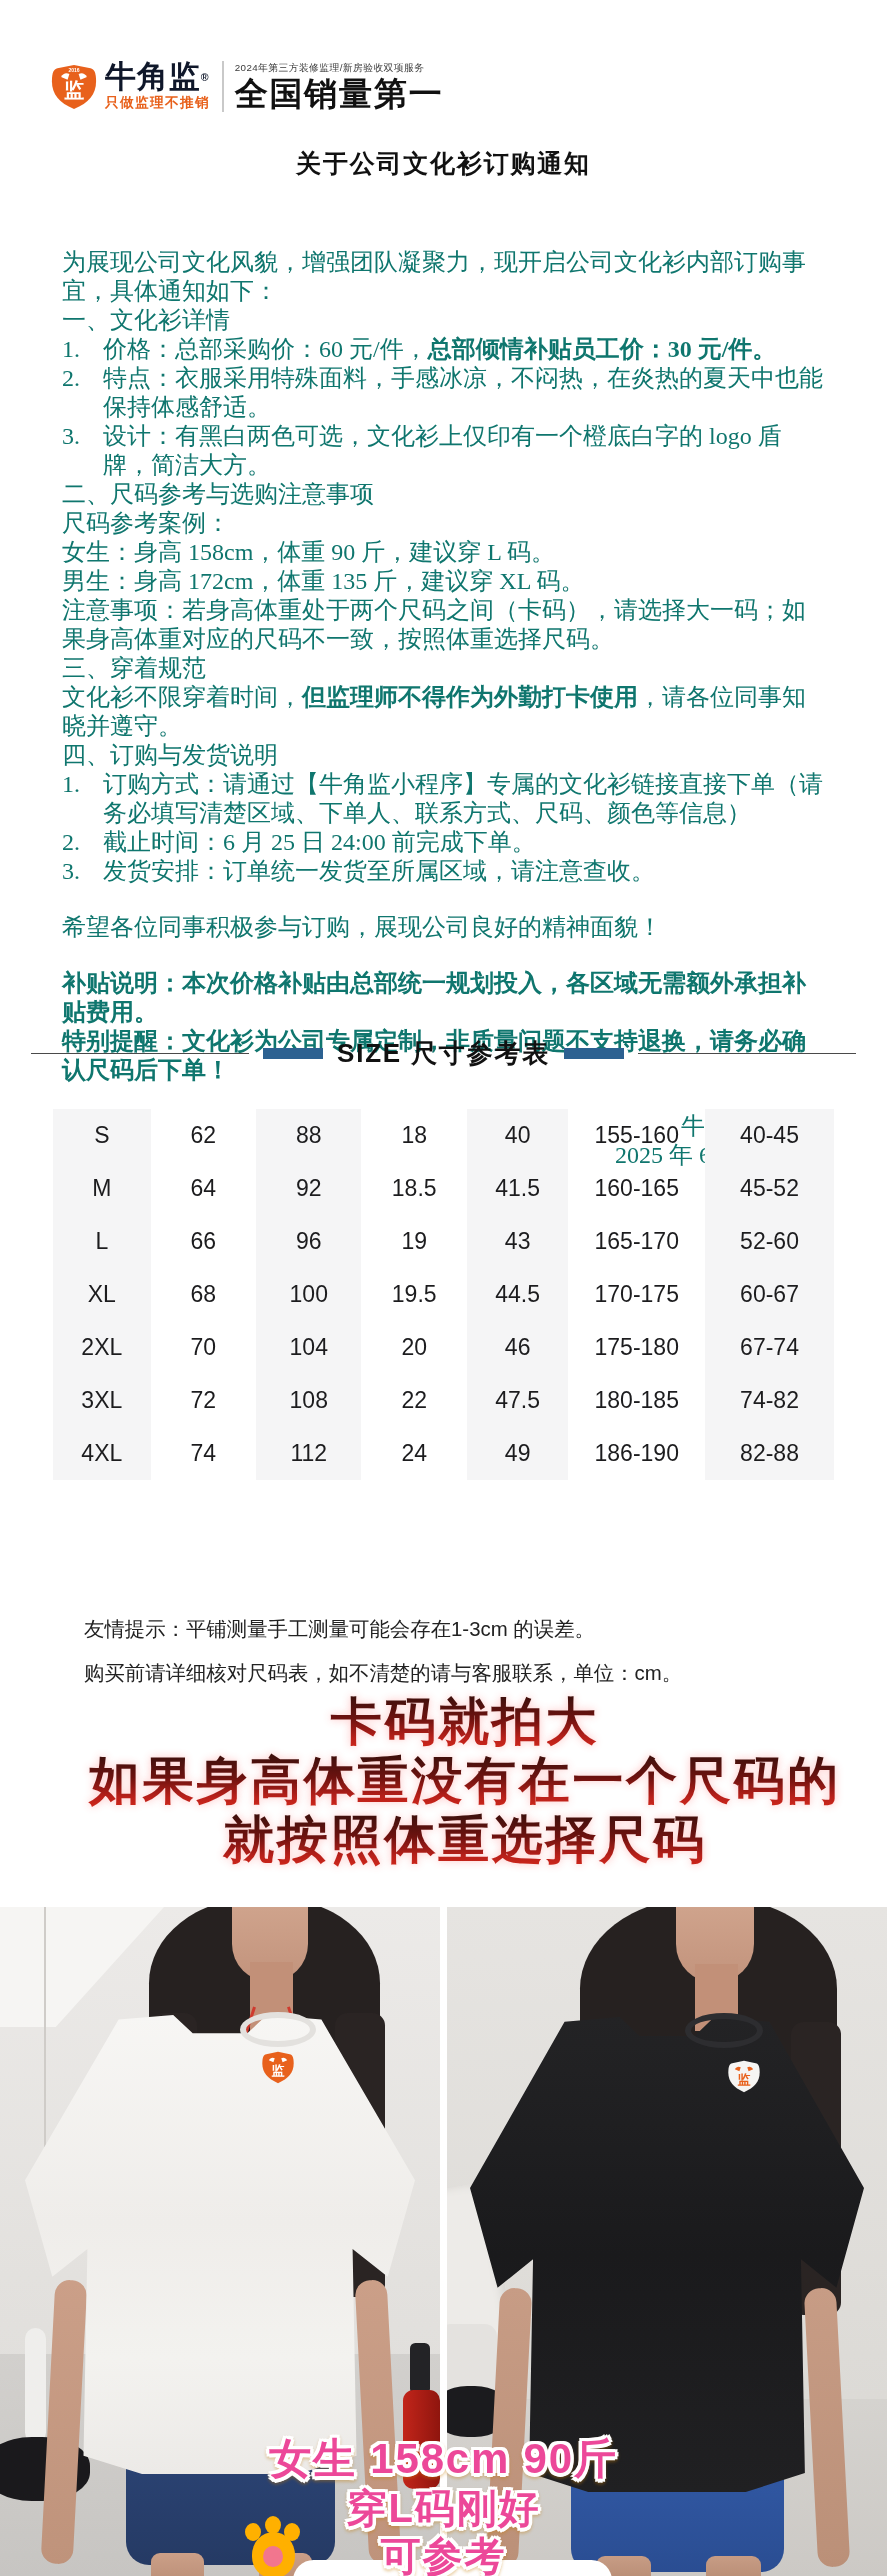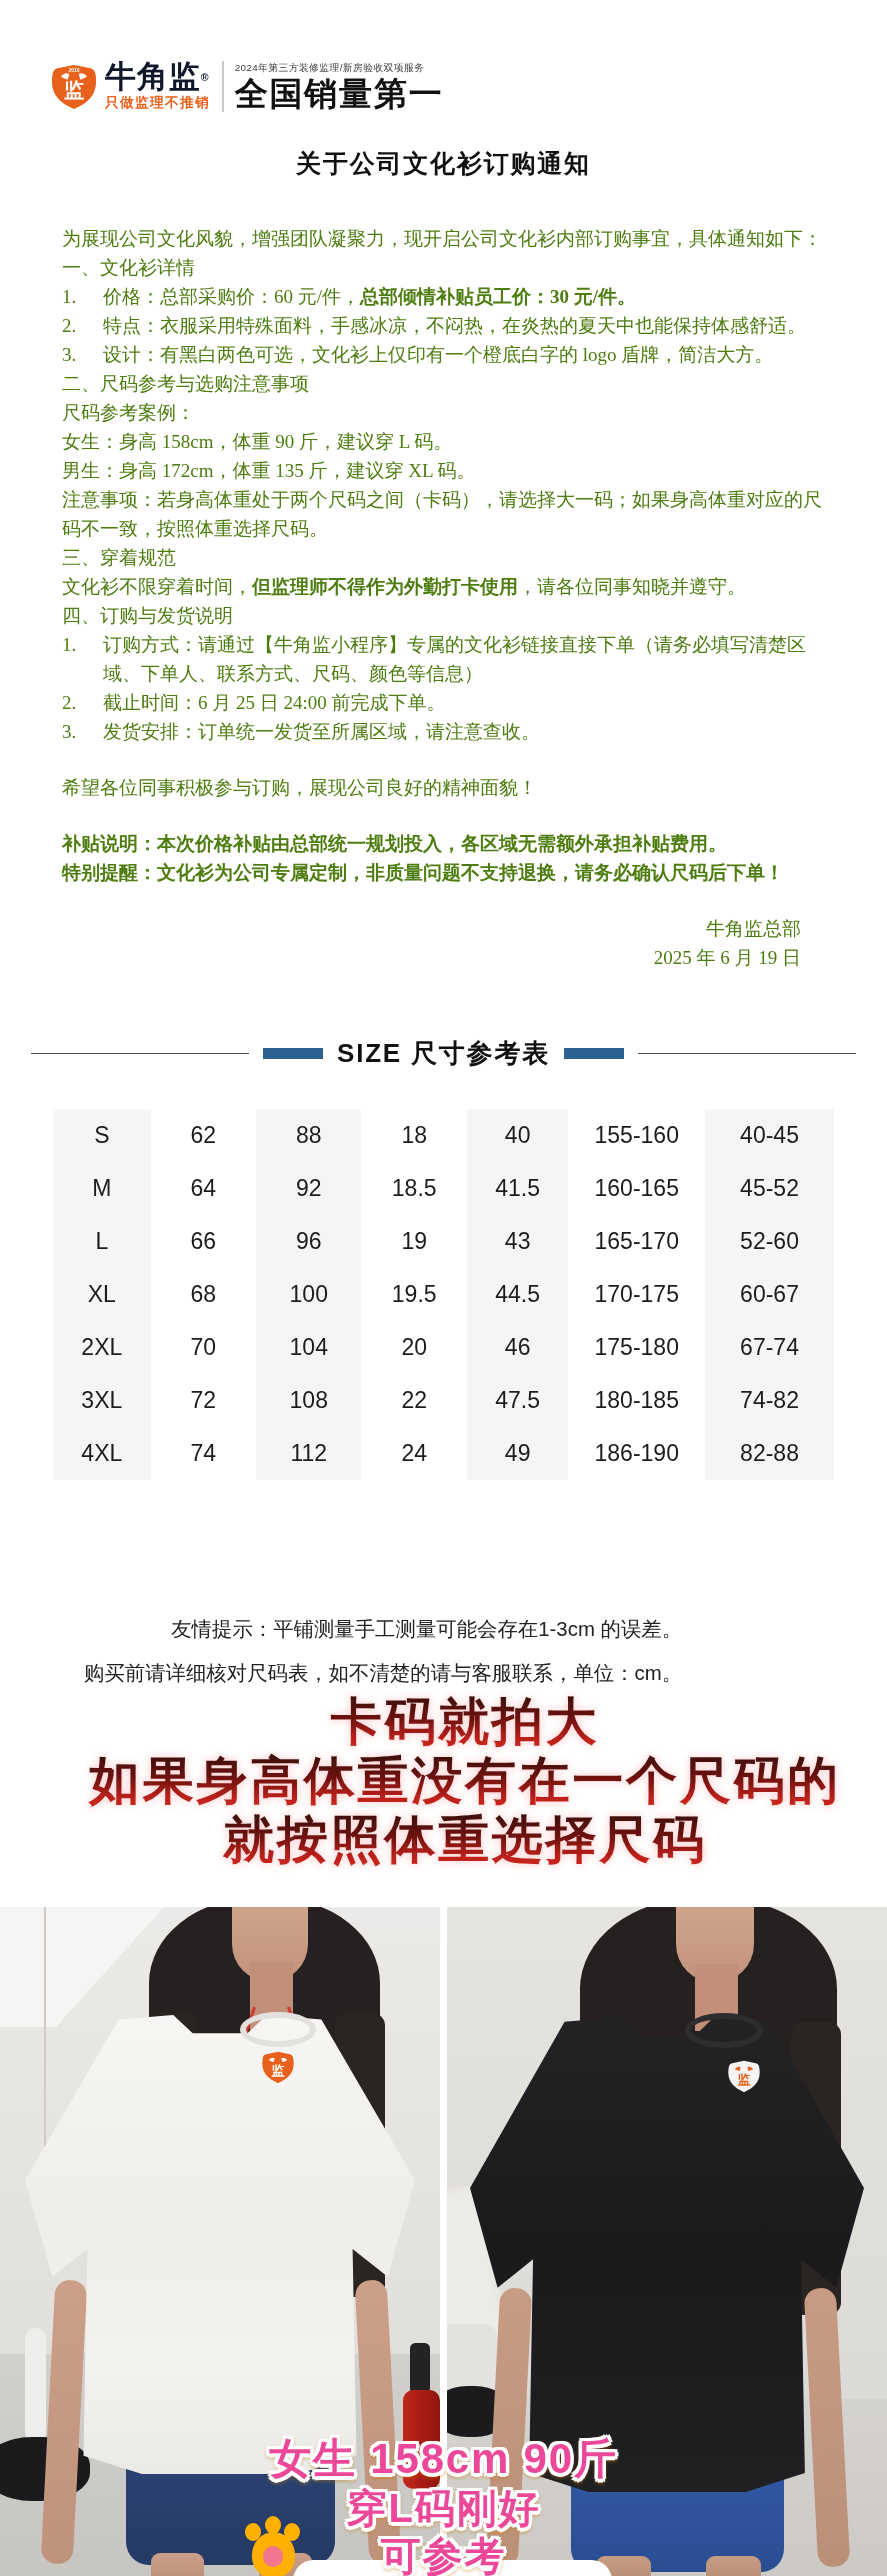--- a/index.html
+++ b/index.html
@@ -15,23 +15,23 @@
   .hdr-slogan{font-size:13.7px;font-weight:800;color:#E8611C;letter-spacing:1.3px;margin-top:1.8px;}
   .hdr-div{width:1.8px;height:51px;background:#c9c9c9;margin:0 10.6px 0 12.4px;}
   .hdr-right{display:flex;flex-direction:column;justify-content:center;}
   .hdr-service{font-size:9.8px;color:#3a3a3a;letter-spacing:0.4px;}
   .hdr-claim{font-size:33px;font-weight:900;color:#111;letter-spacing:1.8px;line-height:35px;margin-top:0.9px;}
 
   
   .doc-title{position:absolute;top:147px;left:0;width:100%;text-align:center;
              font-family:"Liberation Serif","DejaVu Serif",serif;
              font-size:25px;font-weight:700;color:#111;letter-spacing:1.8px;}
-  .doc-body{position:absolute;top:224px;left:62px;width:766px;
+  .doc-body{position:absolute;top:248px;left:62px;width:766px;
             font-family:"Liberation Serif","DejaVu Serif",serif;
-            font-size:19px;line-height:29px;color:#4d7c0f;}
+            font-size:24px;line-height:29px;color:#0f766e;}
   .doc-body p{margin:0;}
   .doc-body .item{padding-left:41px;text-indent:-41px;}
   .doc-body .num{display:inline-block;width:41px;text-indent:0;}
   .b{font-weight:700;}
   .gap{height:27px;}
   .sign{ text-align:right;padding-right:27px;margin-top:27px;}
   .sign div{line-height:29px;}
 
   
   .size-head{position:absolute;top:1036px;left:31px;right:31px;display:flex;align-items:center;gap:14px;}
@@ -43,21 +43,21 @@
   .size-table{position:absolute;top:1109px;left:53px;width:781px;}
   .t-row{display:flex;align-items:center;height:53px;}
   .t-row.head{height:59px;}
   .t-cell{text-align:center;font-size:23px;font-weight:500;color:#1c1c1e;align-self:stretch;
           display:flex;align-items:center;justify-content:center;}
   .t-row.head .t-cell{font-size:21px;font-weight:700;}
   .c0{width:12.5%;}.c1{width:13.5%;}.c2{width:13.5%;}.c3{width:13.5%;}
   .c4{width:13%;}.c5{width:17.5%;}.c6{width:16.5%;}
   .t-cell.stripe{background:#f5f5f6;}
 
-  .tips{position:absolute;top:1607px;left:84px;font-size:20.4px;font-weight:500;color:#222;line-height:44px;text-align:right;}
+  .tips{position:absolute;top:1607px;left:84px;font-size:20.4px;font-weight:500;color:#222;line-height:44px;}
 
   
   .banner{position:absolute;top:1692px;left:0;width:100%;text-align:center;
           font-weight:900;letter-spacing:2.7px;line-height:59px;
           filter:drop-shadow(0 0 4.4px #ffd3d3) drop-shadow(0 0 1.8px #ffeaea);}
   .banner div{font-size:51px;
           background:linear-gradient(180deg,#35100c 0%,#6d120f 45%,#b9201a 78%,#d42a1c 100%);
           -webkit-background-clip:text;background-clip:text;color:transparent;padding-left:43px;
           -webkit-text-fill-color:transparent;}
 

